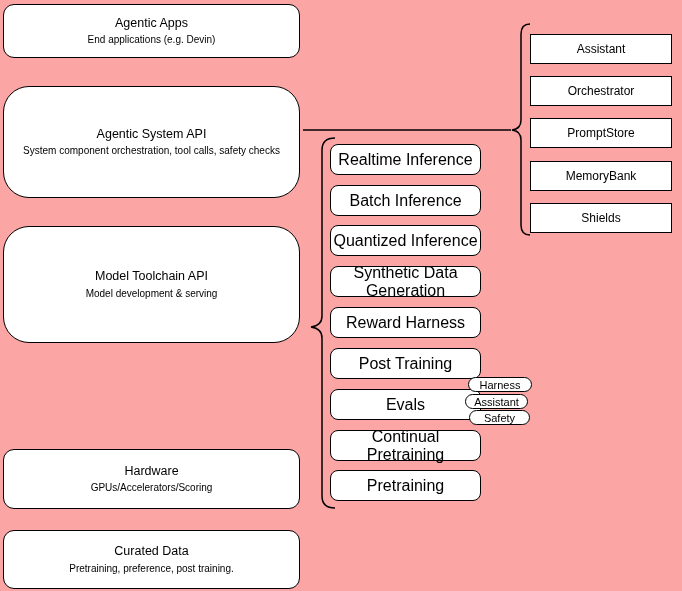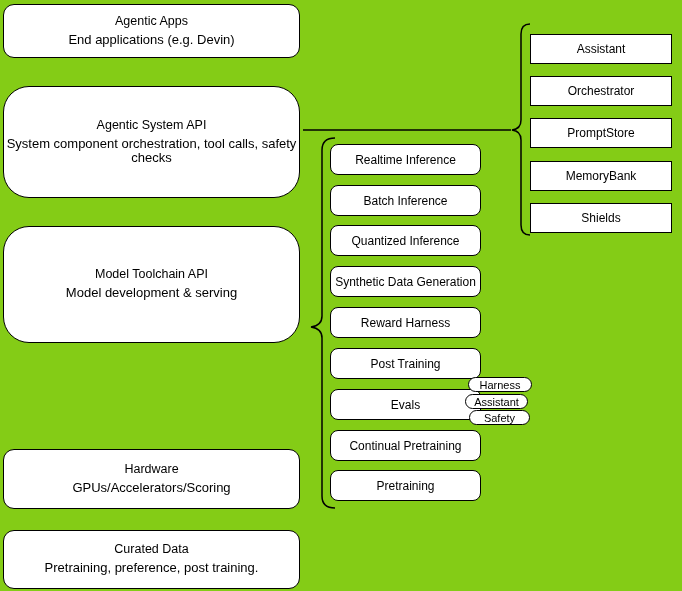--- a/index.html
+++ b/index.html
@@ -1,19 +1,19 @@
 <!DOCTYPE html>
 <html><head>
 <meta charset="utf-8">
 <style>
   html,body{margin:0;padding:0;background:#ffffff;}
   #canvas{
     position:relative;
     width:682px;height:591px;
-    background:#84cc16;
+    background:#fca5a5;
     font-family:"Liberation Sans", sans-serif;
     color:#000;
     overflow:hidden;
   }
   .box{
     position:absolute;
     background:#ffffff;
     border:1.4px solid #000000;
     box-sizing:border-box;
     display:flex;
@@ -23,25 +23,25 @@
   }
   .lbox{
     flex-direction:column;
     gap:4px;
     border-radius:11px;
     left:3px;
     width:297px;
   }
   .lbox.bigr{border-radius:26px;}
   .lbox .title{font-size:12.5px;line-height:1.1;}
-  .lbox .subtitle{font-size:13px;line-height:1.1;}
+  .lbox .subtitle{font-size:10px;line-height:1.1;}
   .mbox{
     left:330px;width:151px;height:31px;
     border-radius:8px;
-    font-size:12px;
+    font-size:16px;
   }
   .rbox{
     left:530px;width:142px;height:30px;
     border-radius:0;
     font-size:12px;
   }
   .pill{
     position:absolute;
     background:#ffffff;
     border:1.3px solid #000000;

